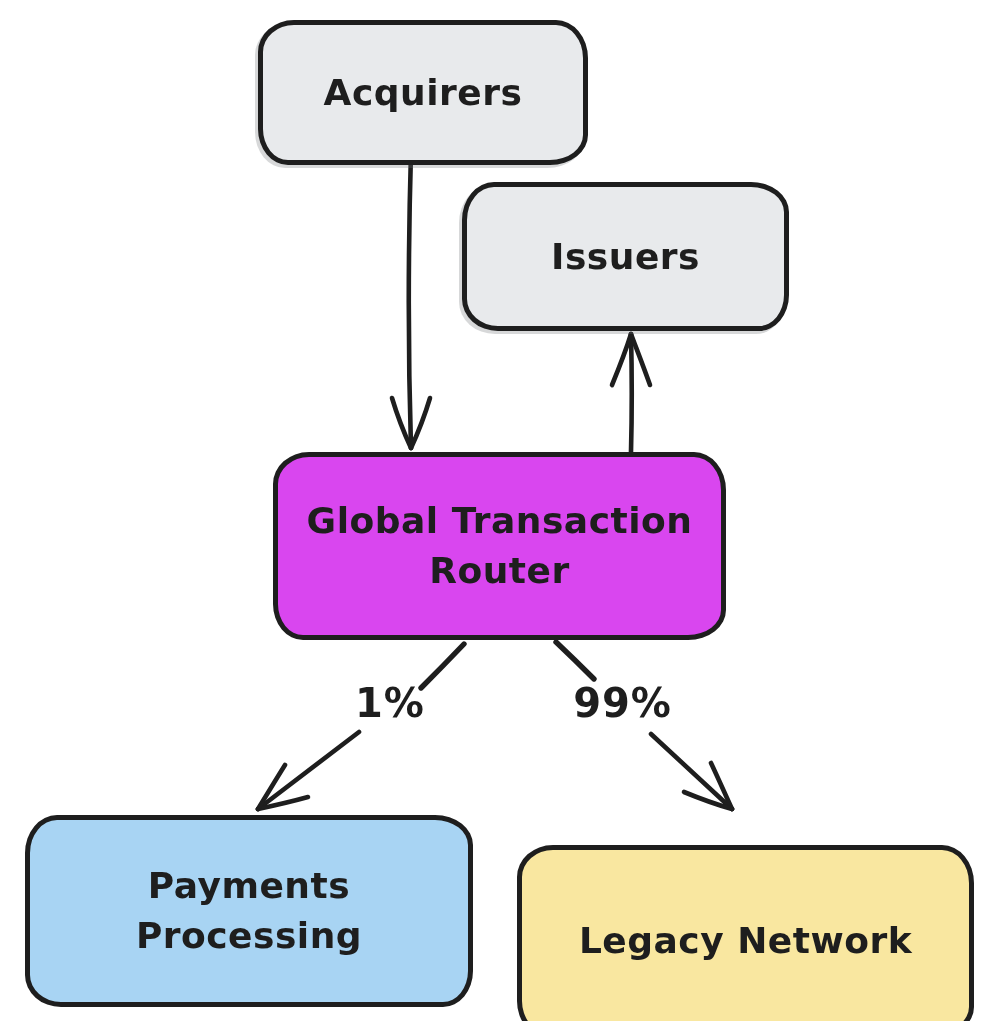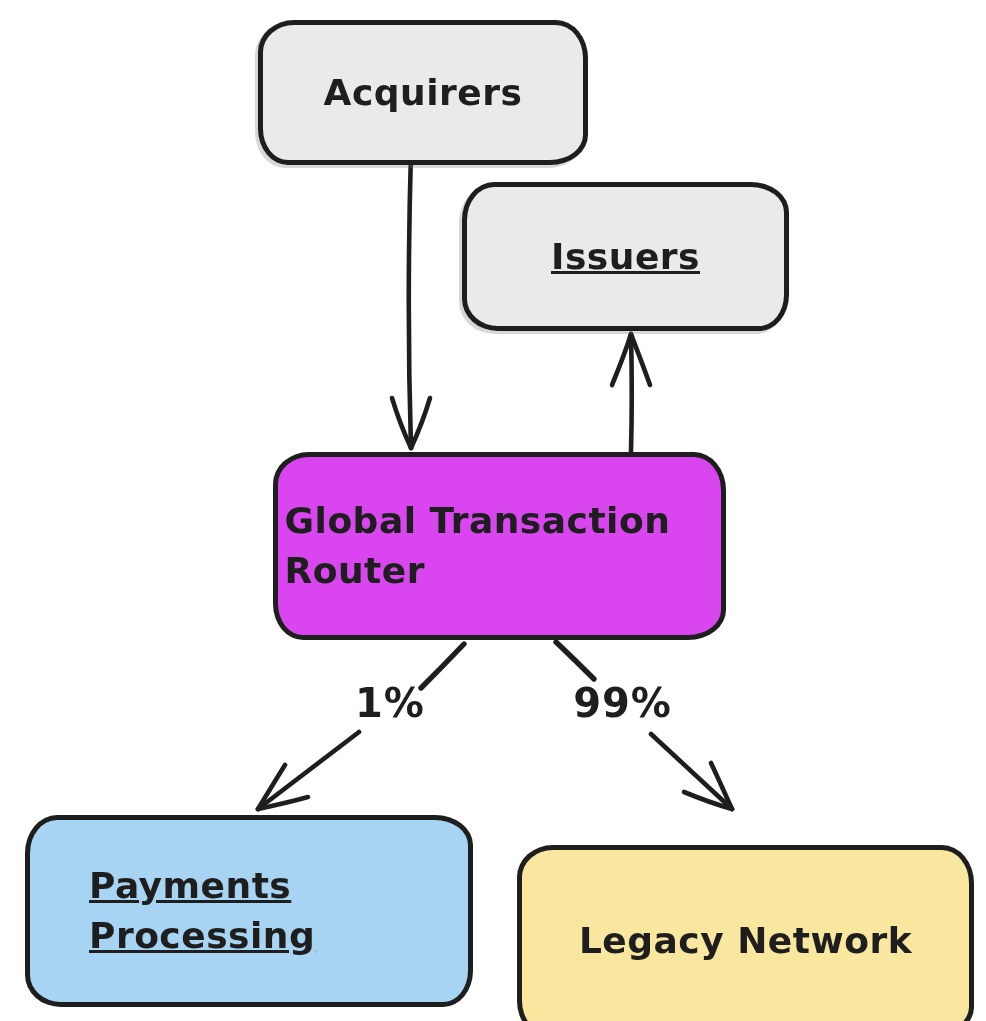--- a/index.html
+++ b/index.html
@@ -27,31 +27,31 @@
     stroke-linecap: round;
     stroke-linejoin: round;
     fill: none;
   }
   .edge.thick { stroke-width: 5.4; }
   .node {
     position: absolute;
     display: flex;
     align-items: center;
     justify-content: center;
-    text-align: left;
+    text-align: center;
     border: 5px solid #1e1e1e;
     box-sizing: border-box;
     font-size: 36px;
     font-weight: 600;
     line-height: 1.38;
     letter-spacing: 0.5px;
   }
   
   .node.r1 { border-radius: 36px 32px 38px 30px / 32px 38px 30px 36px; }
-  .node.r2 { border-radius: 32px 38px 30px 36px / 38px 30px 36px 32px; text-decoration: underline; }
+  .node.r2 { border-radius: 32px 38px 30px 36px / 38px 30px 36px 32px; }
   .node-acquirers {
     left: 258px; top: 20px; width: 330px; height: 145px;
     background: #e8eaec;
     box-shadow: -3px 3px 0 rgba(110,115,120,0.28);
   }
   .node-issuers {
     left: 462px; top: 182px; width: 327px; height: 149px;
     background: #e8eaec;
     box-shadow: -3px 3px 0 rgba(110,115,120,0.28);
   }

